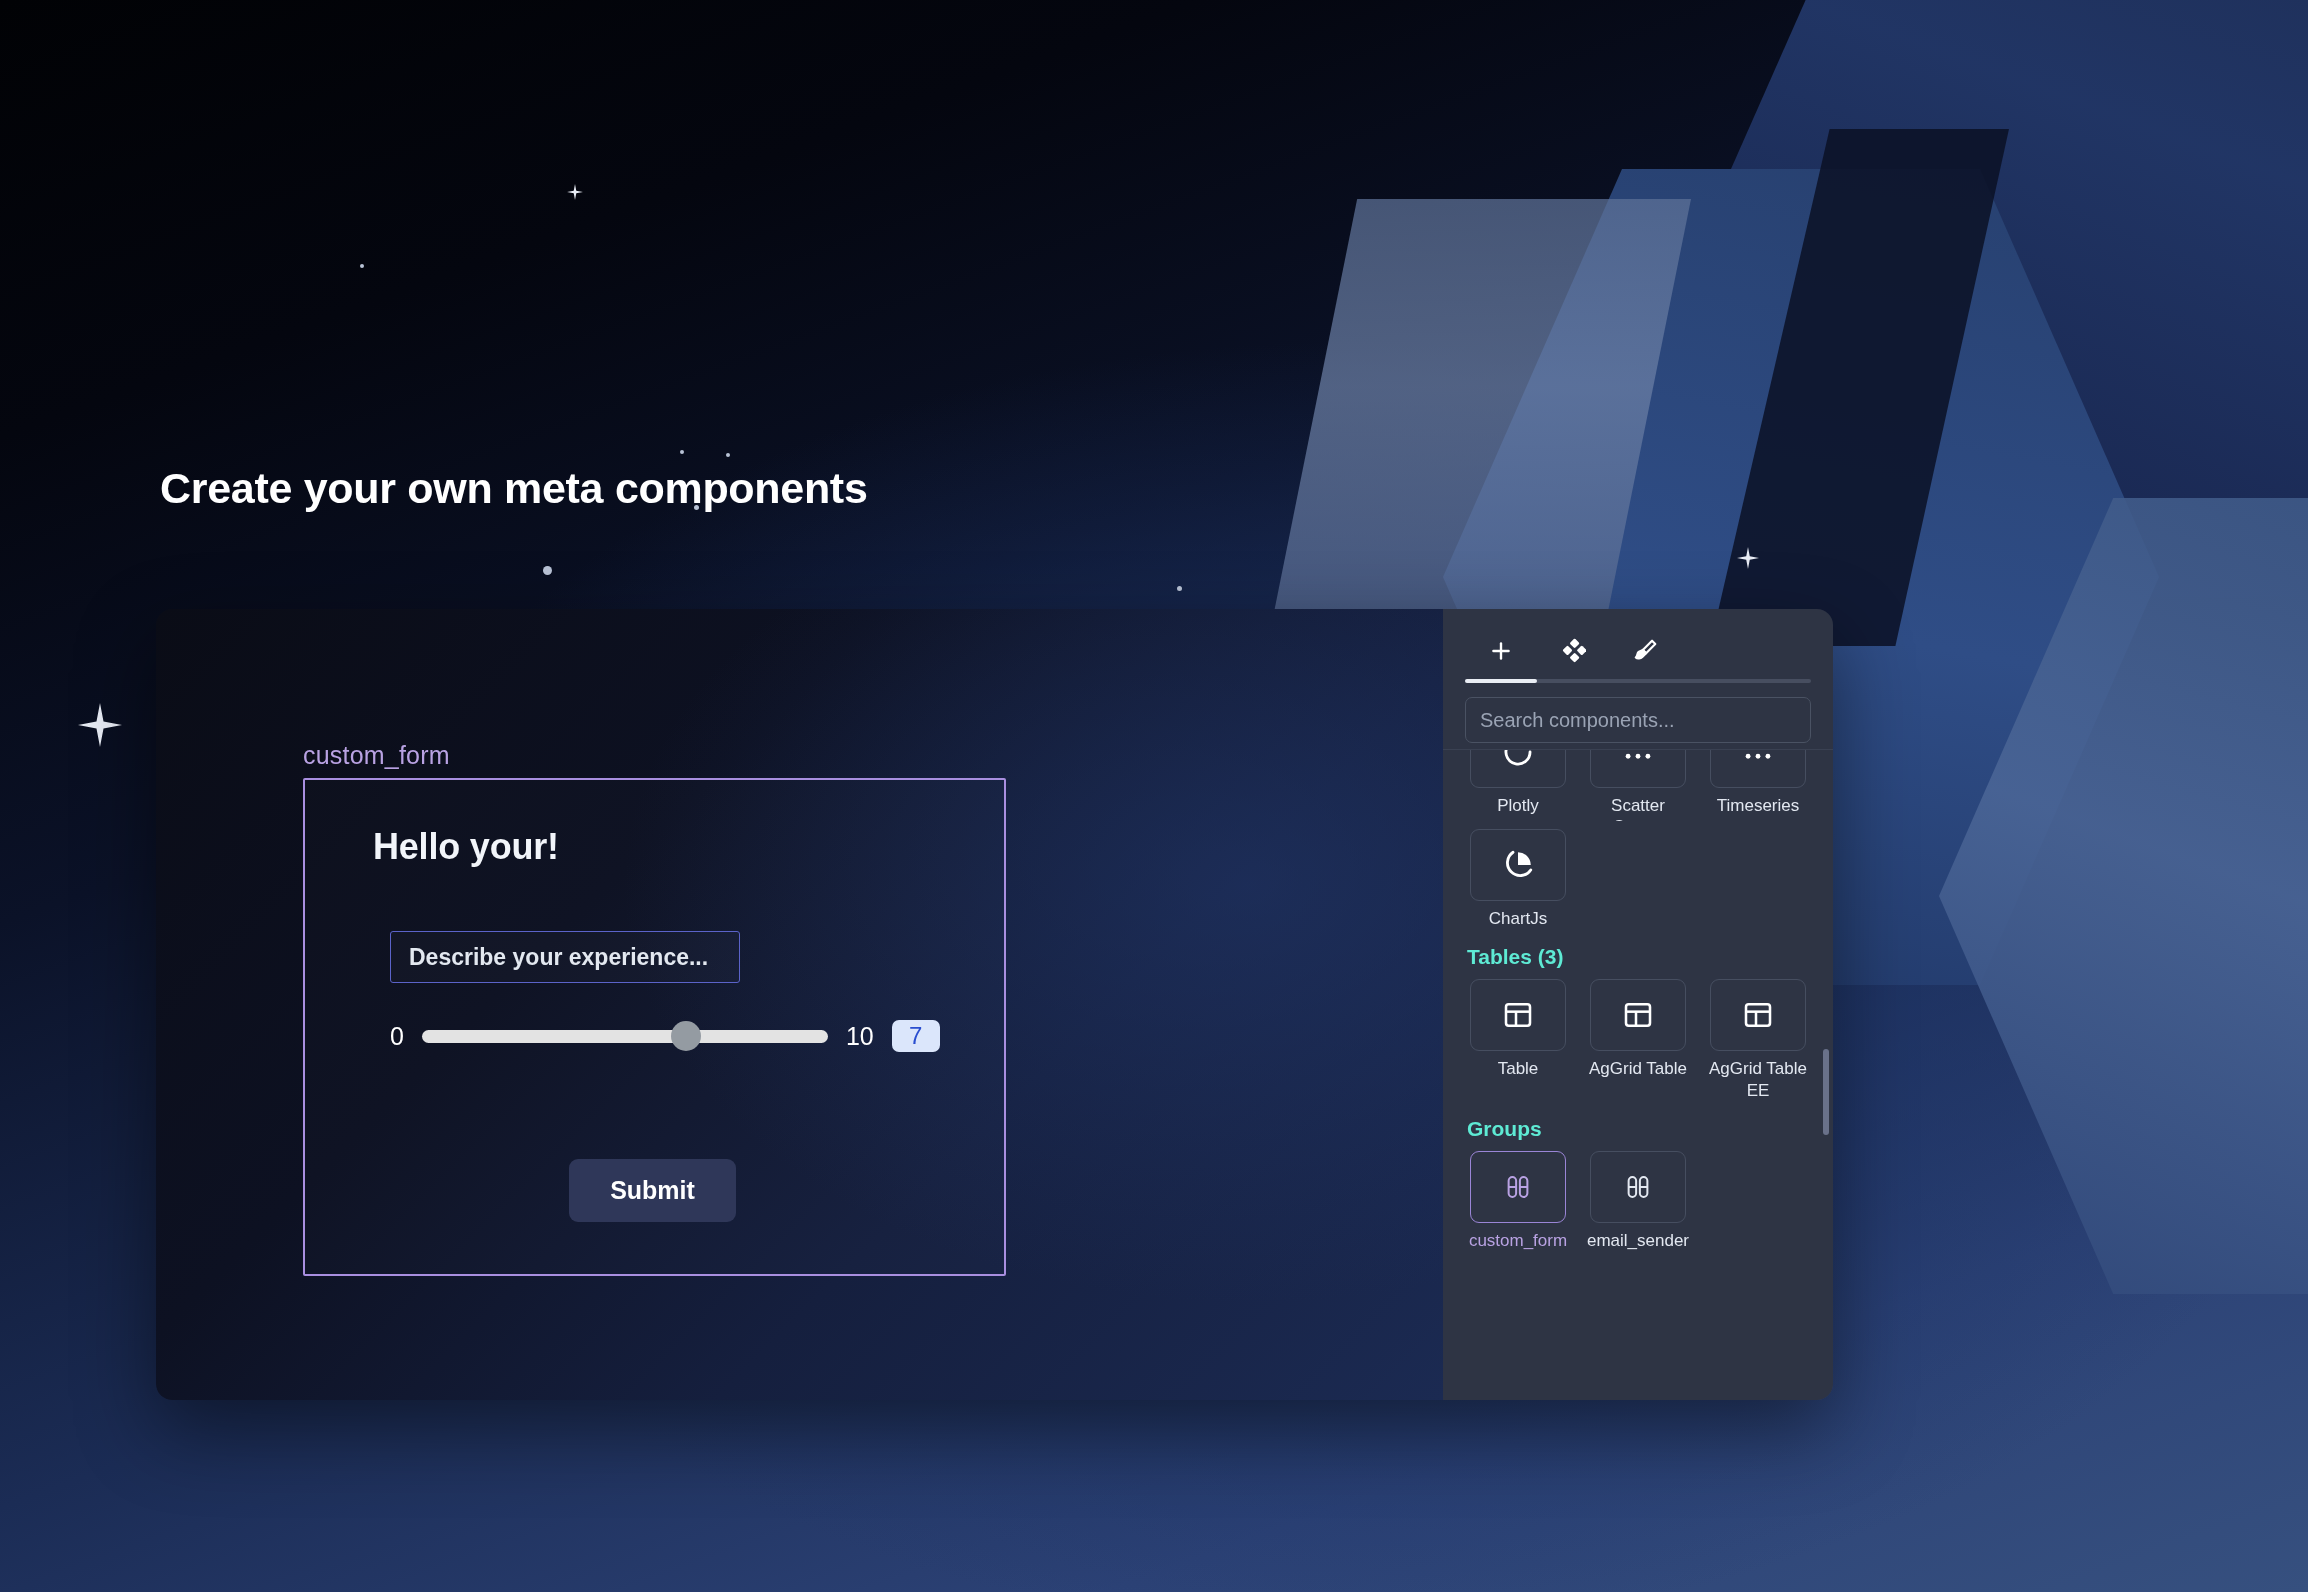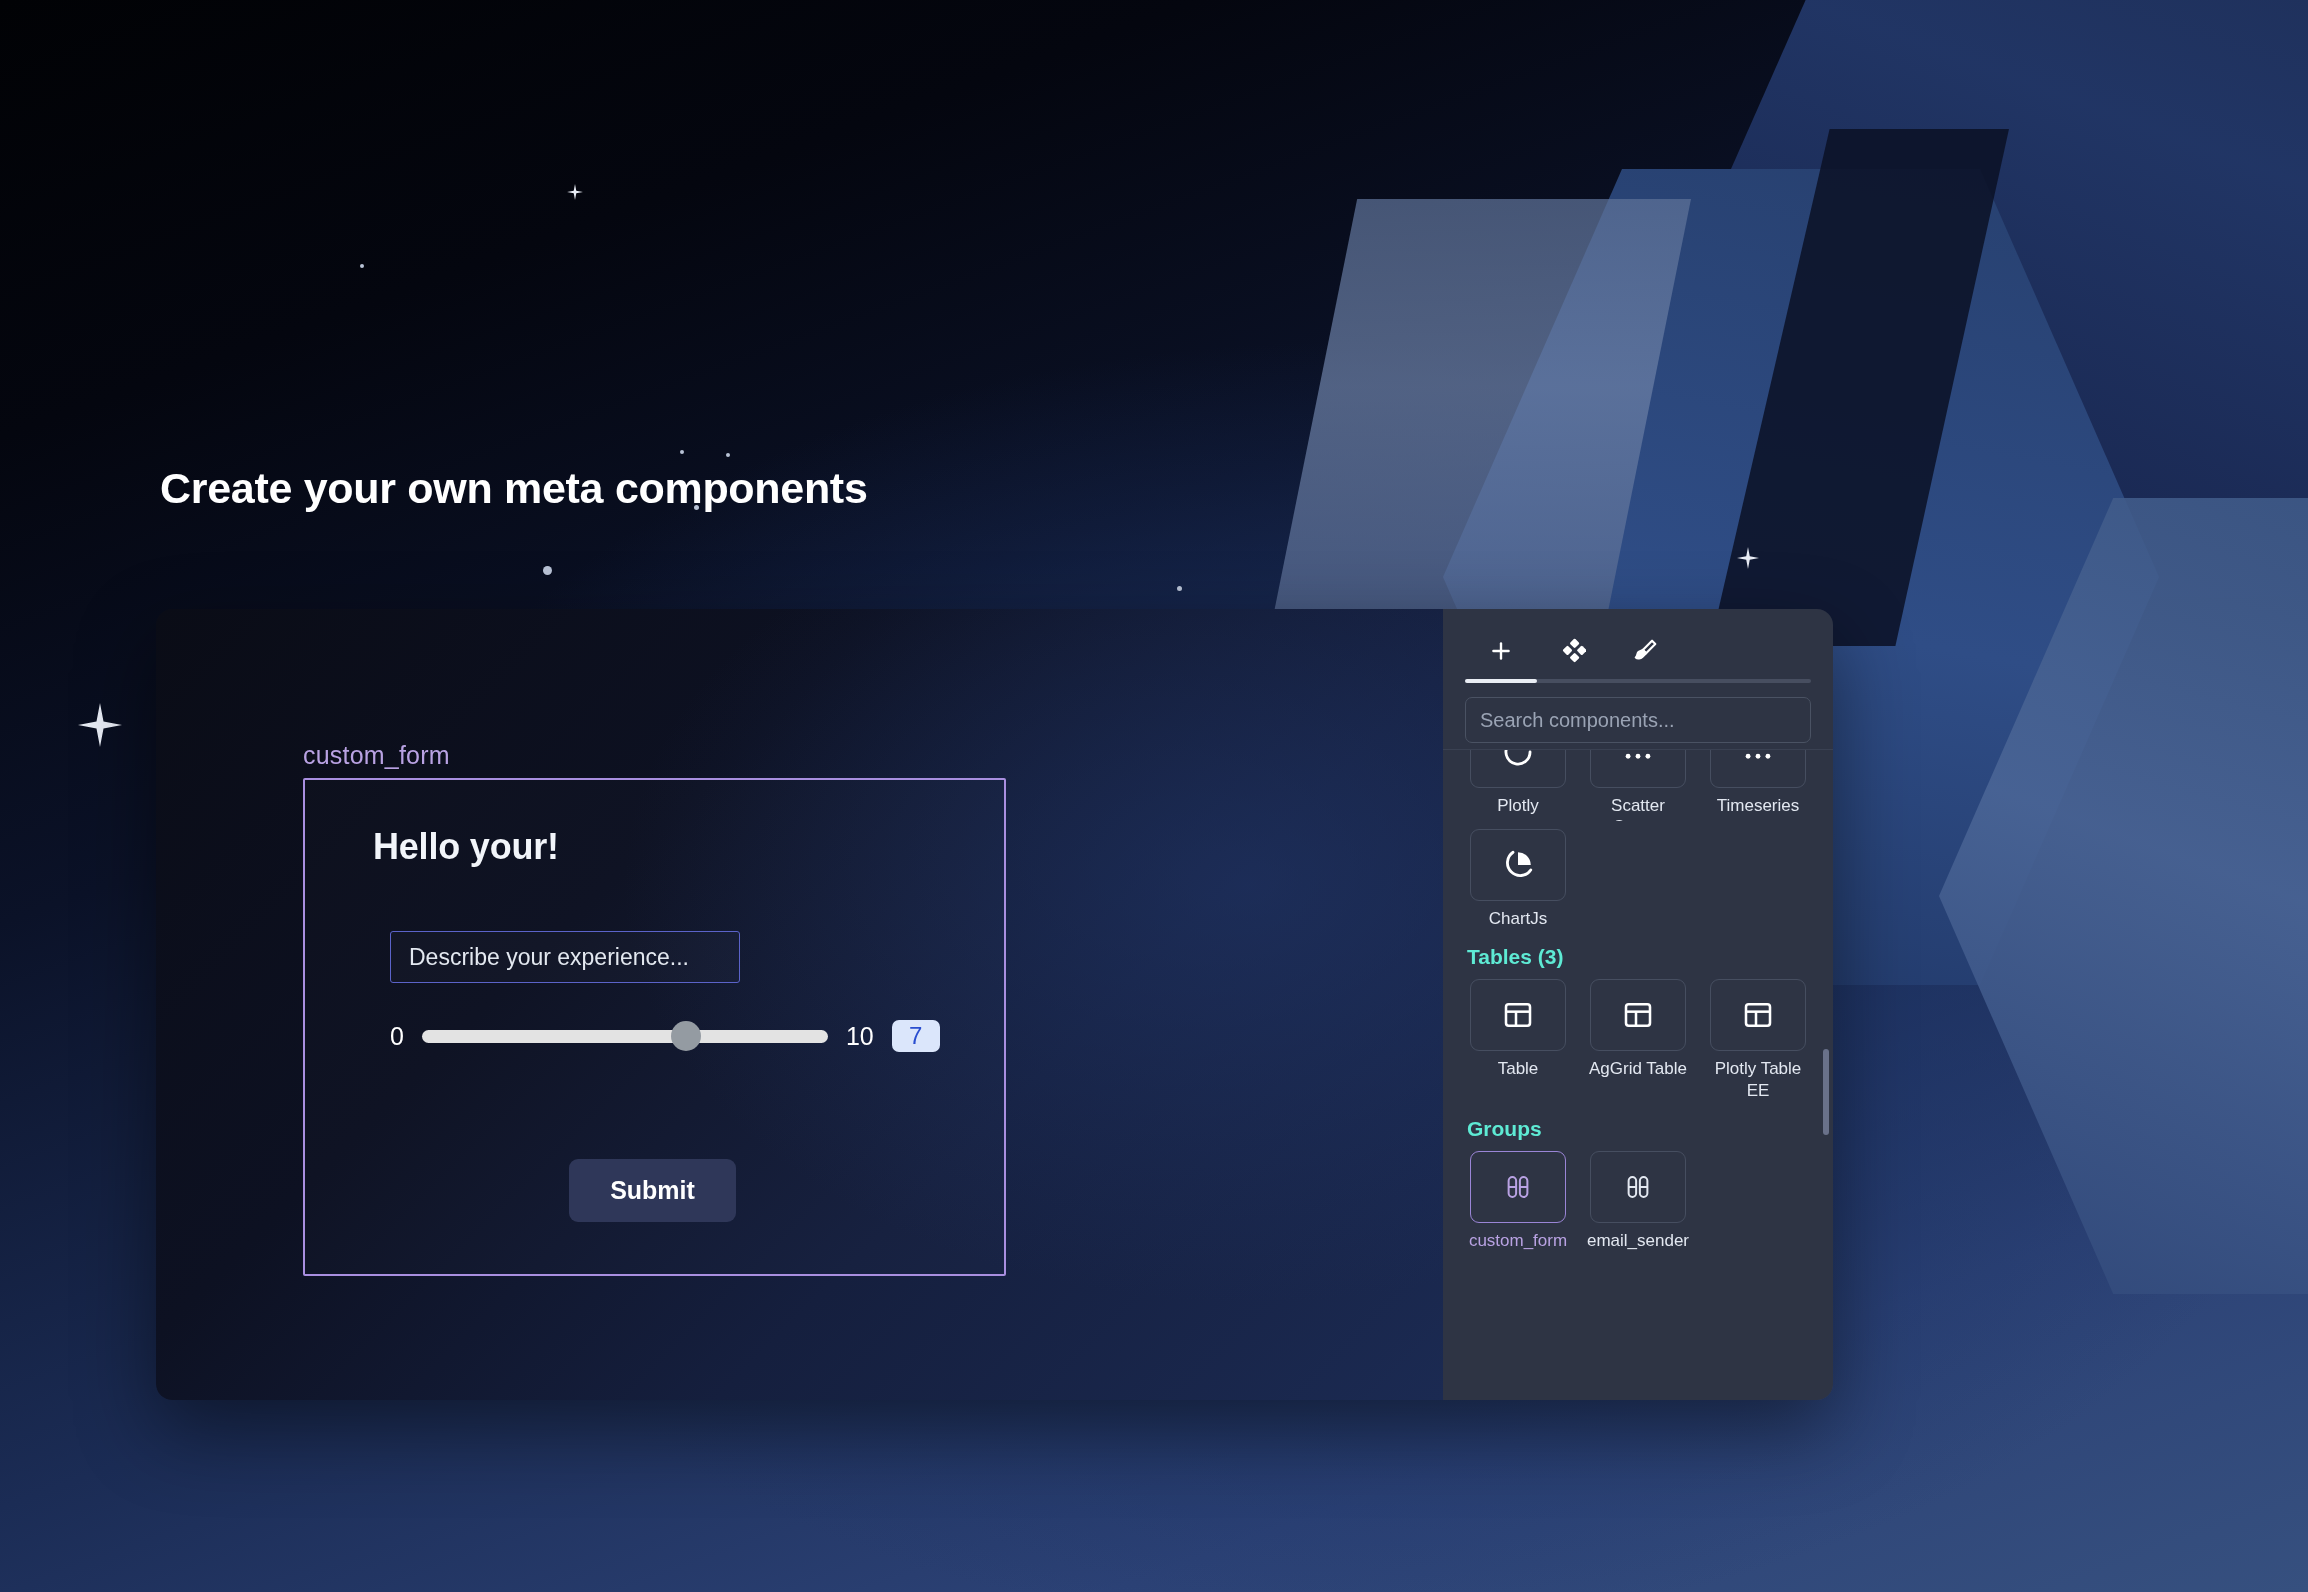--- a/index.html
+++ b/index.html
@@ -151,20 +151,21 @@
     left: 390px; top: 931px;
     width: 350px; height: 52px;
     background: rgba(255,255,255,0.02);
     border: 1.5px solid #5b63c9;
     border-radius: 3px;
     color: #f0f3f8;
     font-size: 23px;
     font-family: "Liberation Sans", sans-serif;
     padding: 0 18px;
     outline: none;
+    font-weight: bold;
   }
   #experience-input::placeholder { color: #e3e8f0; opacity: 1; }
 
   
   #slider-row {
     position: absolute;
     left: 390px; top: 1020px;
     display: flex;
     align-items: center;
     gap: 18px;
@@ -479,21 +480,21 @@
             <div class="tile-label">AgGrid Table</div>
           </div>
           <div class="tile">
             <div class="tile-box">
               <svg width="32" height="32" viewBox="0 0 24 24" fill="none" stroke="currentColor" stroke-width="1.9">
                 <rect x="3" y="4" width="18" height="16" rx="2"></rect>
                   <line x1="3" y1="9.5" x2="21" y2="9.5"></line>
                   <line x1="10.5" y1="9.5" x2="10.5" y2="20"></line>
               </svg>
             </div>
-            <div class="tile-label">Plotly Table EE</div>
+            <div class="tile-label">AgGrid Table EE</div>
           </div>
         </div>
 
         <div class="section-title">Groups</div>
         <div class="tile-grid">
           <div class="tile selected">
             <div class="tile-box">
               <svg width="30" height="30" viewBox="0 0 24 24" fill="none" stroke="#b9a2e3" stroke-width="1.6">
                 <rect x="4.5" y="4" width="6" height="16" rx="3"></rect>
                 <rect x="13.5" y="4" width="6" height="16" rx="3"></rect>

